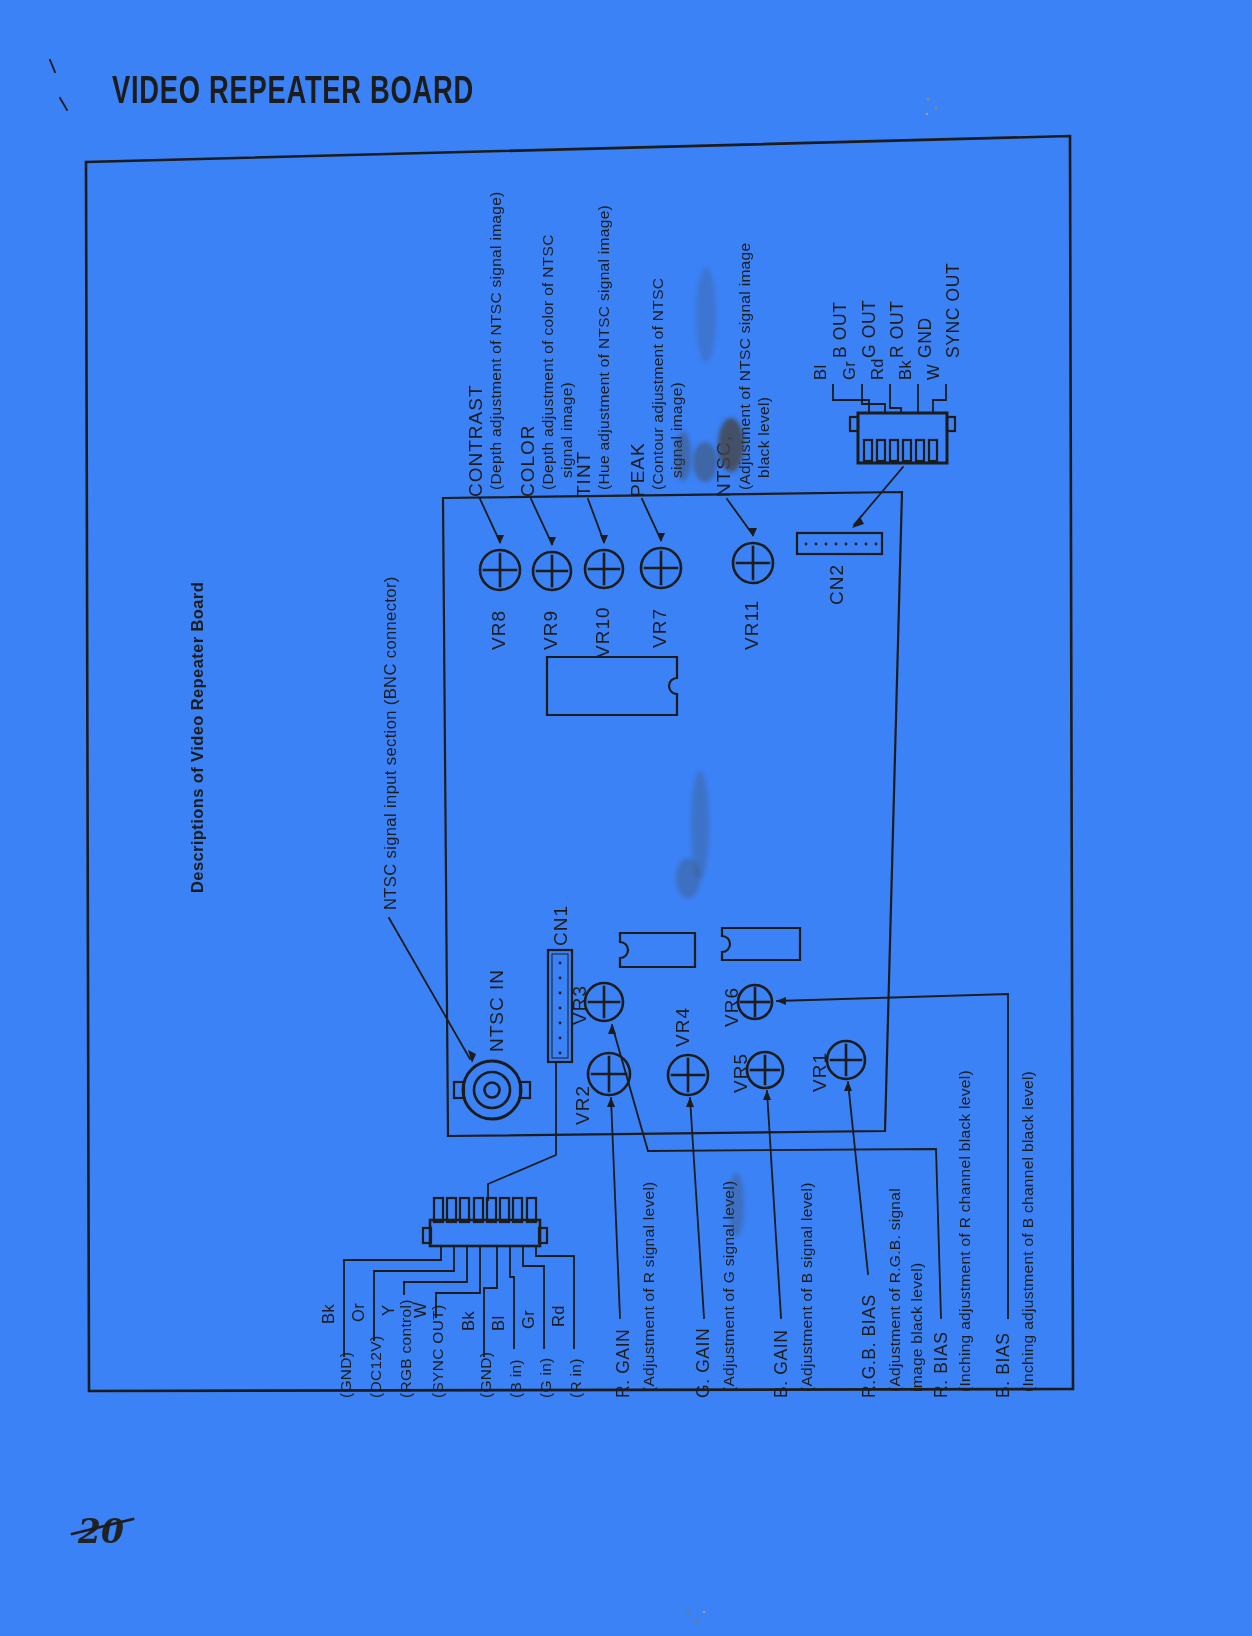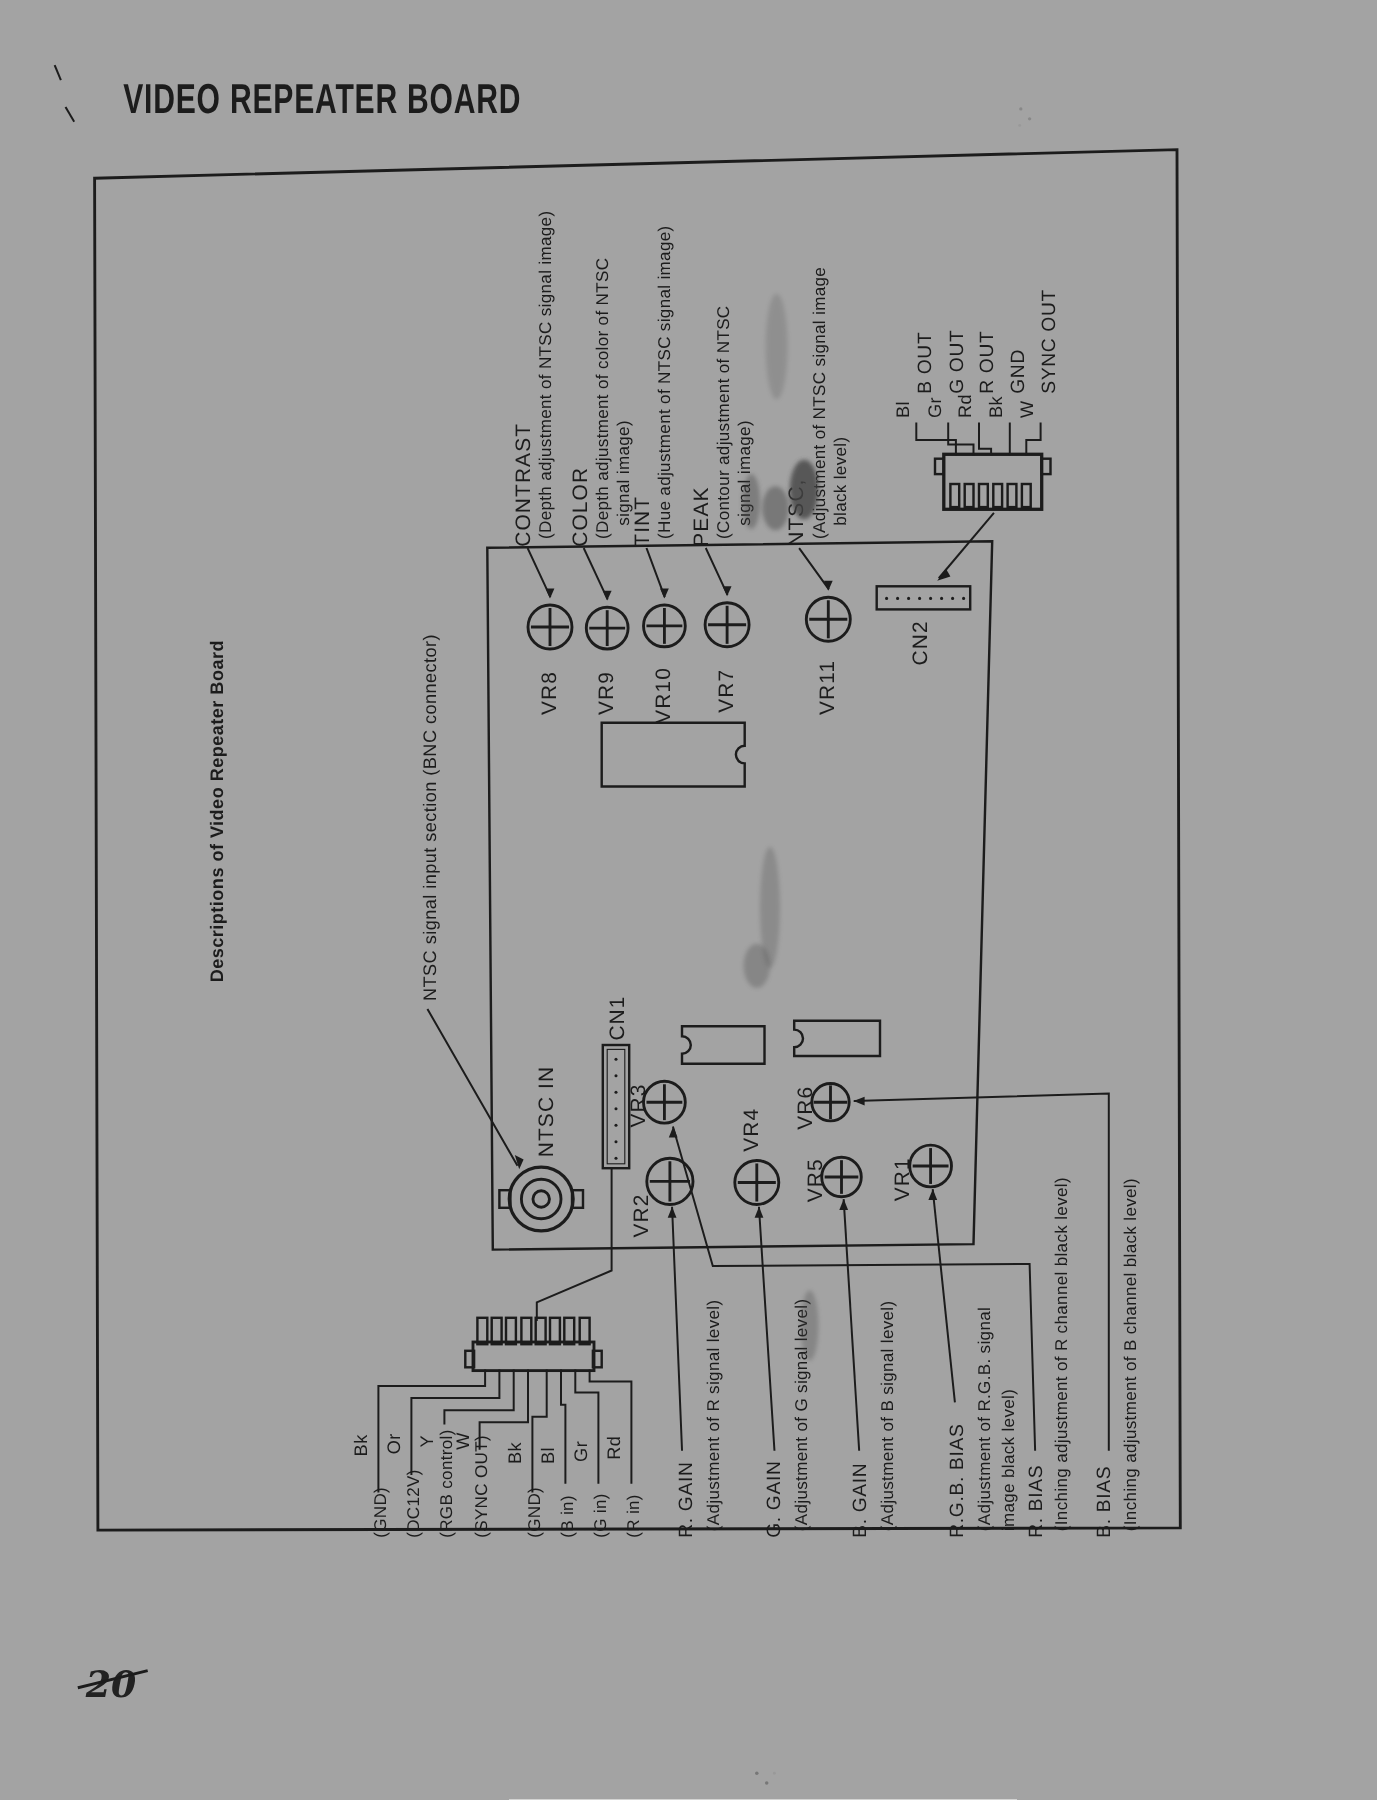--- a/index.html
+++ b/index.html
@@ -1,16 +1,16 @@
 <!DOCTYPE html>
 <html><head>
 <meta charset="utf-8">
 <style>
   html,body{margin:0;padding:0;background:#f6f6f4;}
-  .page{width:1252px;height:1636px;background:#a3a3a3;position:relative;}
+  .page{width:1252px;height:1636px;background:#3b82f6;position:relative;}
   svg{display:block;}
   text{fill:#1c1c1c;font-family:"Liberation Sans",sans-serif;}
   .t15{font-size:15.5px;letter-spacing:.3px;}
   .t16{font-size:16.5px;letter-spacing:.4px;}
   .t17{font-size:17.5px;letter-spacing:.6px;}
   .t18{font-size:19px;letter-spacing:1px;}
   .bold{font-weight:bold;}
   .doctitle{font-size:38px;font-weight:bold;letter-spacing:1px;}
   .pageno{font-family:"DejaVu Serif",serif;font-style:italic;font-weight:bold;font-size:33px;fill:#222;}
   .ln{stroke:#1c1c1c;stroke-width:1.8;fill:none;stroke-linecap:square;}

